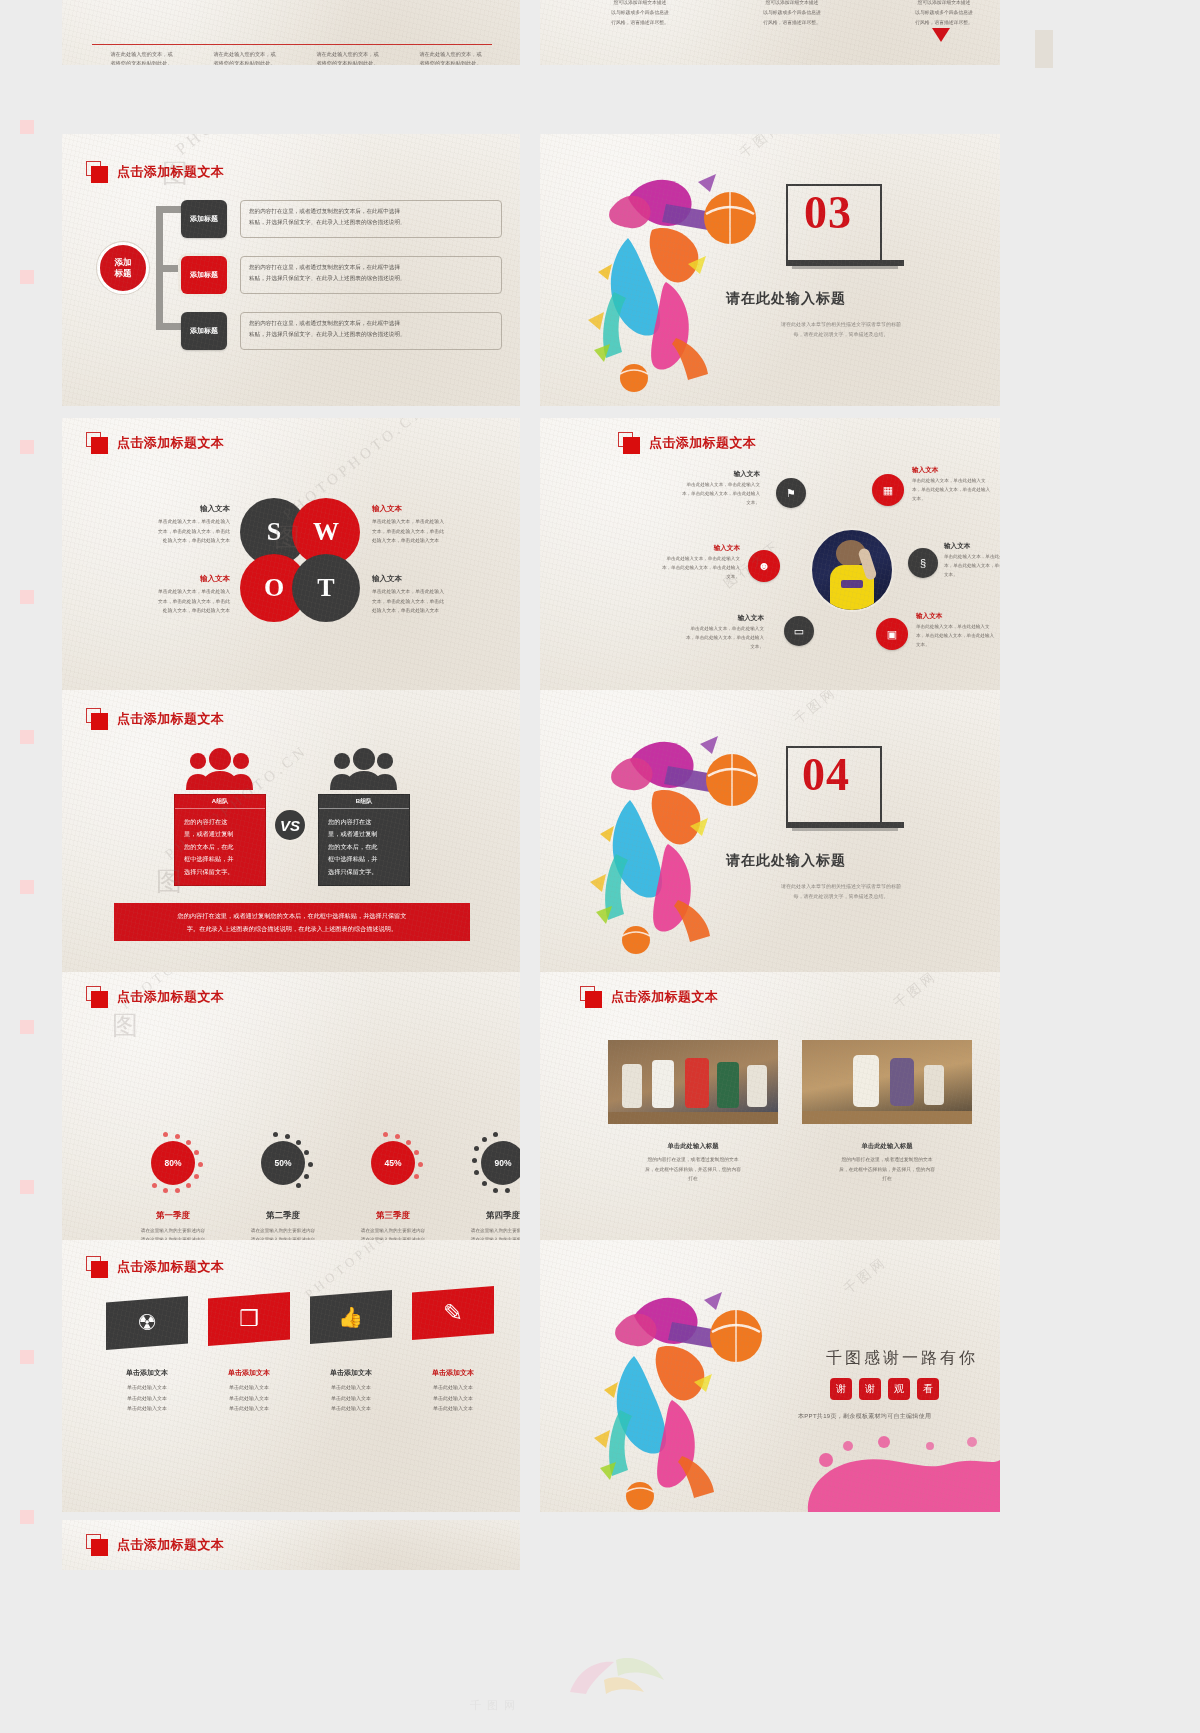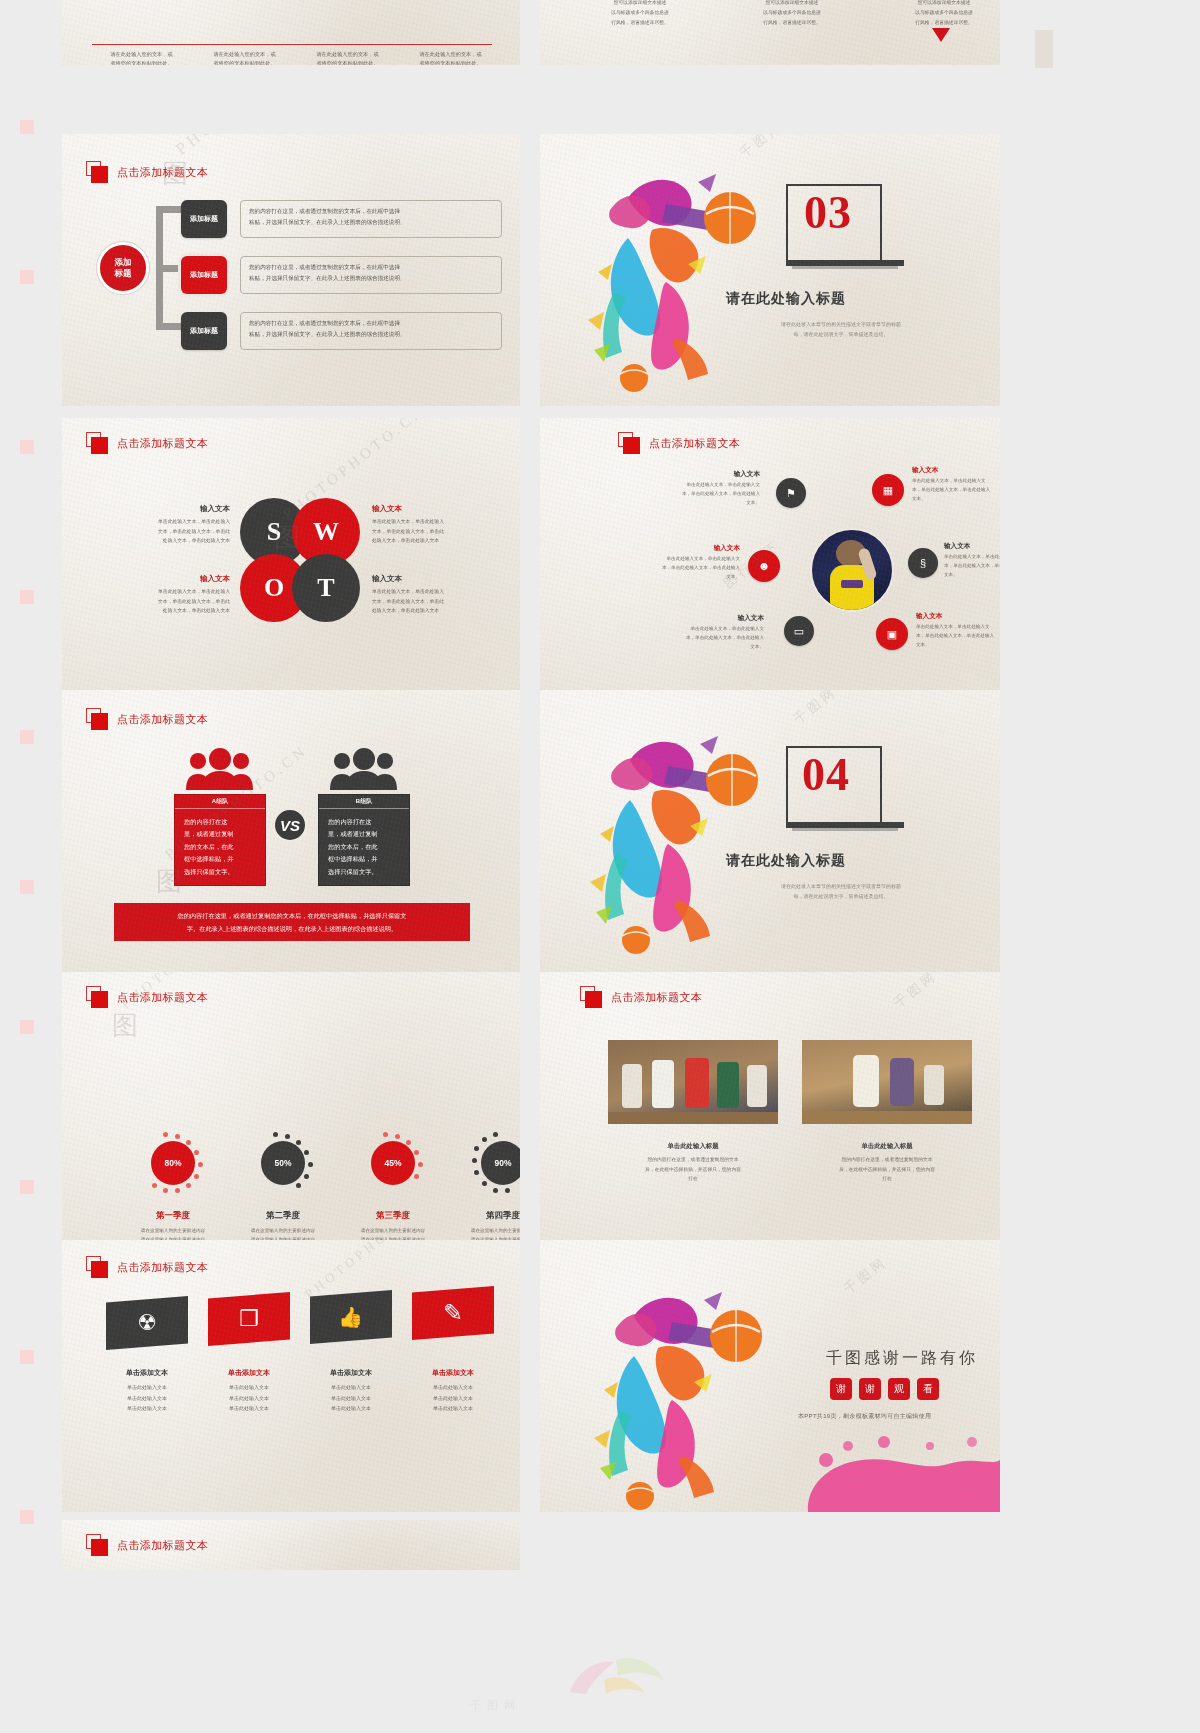--- a/index.html
+++ b/index.html
@@ -31,21 +31,21 @@
       repeating-linear-gradient(101deg, rgba(160,150,135,.055) 0 1px, rgba(0,0,0,0) 1px 4px),
       repeating-linear-gradient(14deg, rgba(150,140,125,.05) 0 1px, rgba(0,0,0,0) 1px 5px);
     opacity:.9;
   }
 
   
   .sec-head { position:absolute; display:flex; align-items:center; gap:9px; z-index:6; }
   .sec-head .marker { position:relative; width:22px; height:22px; flex:0 0 auto; }
   .sec-head .marker .hollow { position:absolute; left:0; top:0; width:15px; height:15px; border:1px solid #c33; }
   .sec-head .marker .solid  { position:absolute; left:5px; top:5px; width:17px; height:17px; background:#d90d0d; }
-  .sec-head .txt { font-size:11px; font-weight:normal; color:#c51616; letter-spacing:.4px; white-space:nowrap; }
+  .sec-head .txt { font-size:13px; font-weight:bold; color:#c51616; letter-spacing:.4px; white-space:nowrap; }
 
   
   .red  { background:#d60f15; }
   .dark { background:#3b3b3b; }
 
   
   .cap-row { position:absolute; display:flex; }
   .cap-cell { font-size:5.2px; color:#6a6460; line-height:1.75; text-align:center; padding:0 3px; }
   .redline { position:absolute; height:1px; background:#c9302c; }
   .tri { position:absolute; width:0; height:0; }

